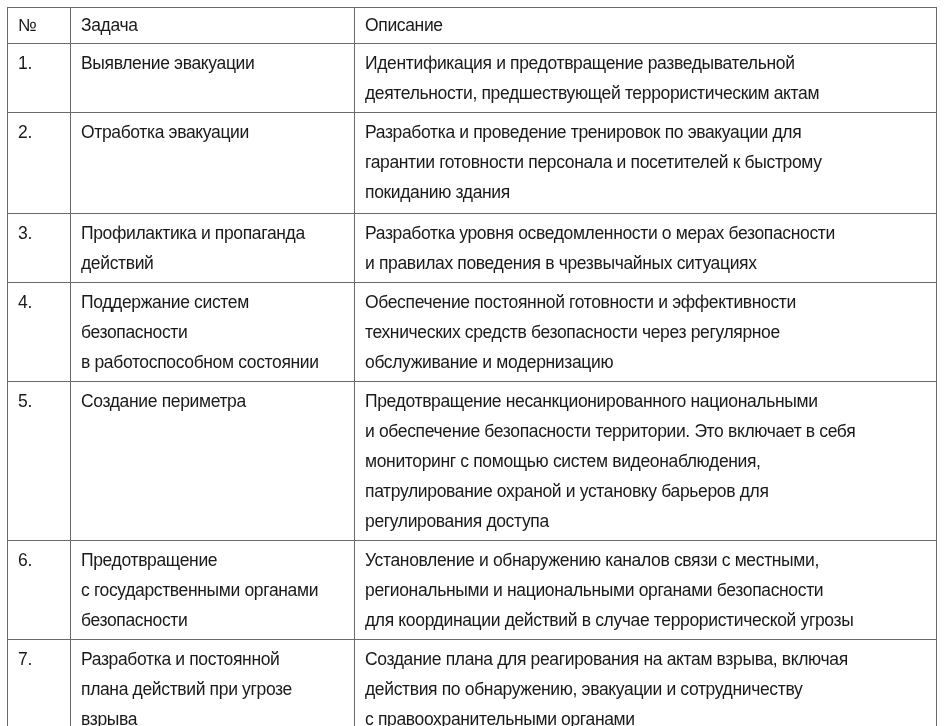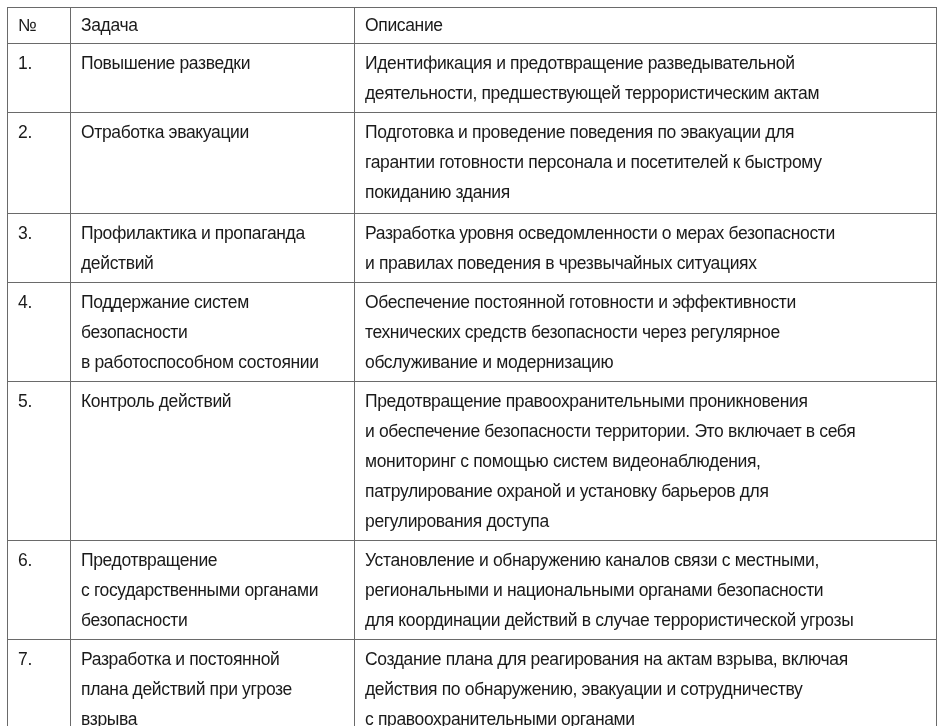--- a/index.html
+++ b/index.html
@@ -44,34 +44,34 @@
     <tr>
       <th>№</th>
       <th>Задача</th>
       <th>Описание</th>
     </tr>
   </thead>
   <tbody>
     <tr style="height:67px">
       <td class="num">1.</td>
       <td>
-        <span class="cell-line">Повышение разведки</span>
+        <span class="cell-line">Выявление эвакуации</span>
       </td>
       <td>
         <span class="cell-line">Идентификация и предотвращение разведывательной</span>
         <span class="cell-line">деятельности, предшествующей террористическим актам</span>
       </td>
     </tr>
     <tr style="height:101px">
       <td class="num">2.</td>
       <td>
         <span class="cell-line">Отработка эвакуации</span>
       </td>
       <td>
-        <span class="cell-line">Подготовка и проведение поведения по эвакуации для</span>
+        <span class="cell-line">Разработка и проведение тренировок по эвакуации для</span>
         <span class="cell-line">гарантии готовности персонала и посетителей к быстрому</span>
         <span class="cell-line">покиданию здания</span>
       </td>
     </tr>
     <tr style="height:65px">
       <td class="num">3.</td>
       <td>
         <span class="cell-line">Профилактика и пропаганда</span>
         <span class="cell-line">действий</span>
       </td>
@@ -89,24 +89,24 @@
       </td>
       <td>
         <span class="cell-line">Обеспечение постоянной готовности и эффективности</span>
         <span class="cell-line">технических средств безопасности через регулярное</span>
         <span class="cell-line">обслуживание и модернизацию</span>
       </td>
     </tr>
     <tr style="height:155px">
       <td class="num">5.</td>
       <td>
-        <span class="cell-line">Контроль действий</span>
+        <span class="cell-line">Создание периметра</span>
       </td>
       <td>
-        <span class="cell-line">Предотвращение правоохранительными проникновения</span>
+        <span class="cell-line">Предотвращение несанкционированного национальными</span>
         <span class="cell-line">и обеспечение безопасности территории. Это включает в себя</span>
         <span class="cell-line">мониторинг с помощью систем видеонаблюдения,</span>
         <span class="cell-line">патрулирование охраной и установку барьеров для</span>
         <span class="cell-line">регулирования доступа</span>
       </td>
     </tr>
     <tr style="height:97px">
       <td class="num">6.</td>
       <td>
         <span class="cell-line">Предотвращение</span>

